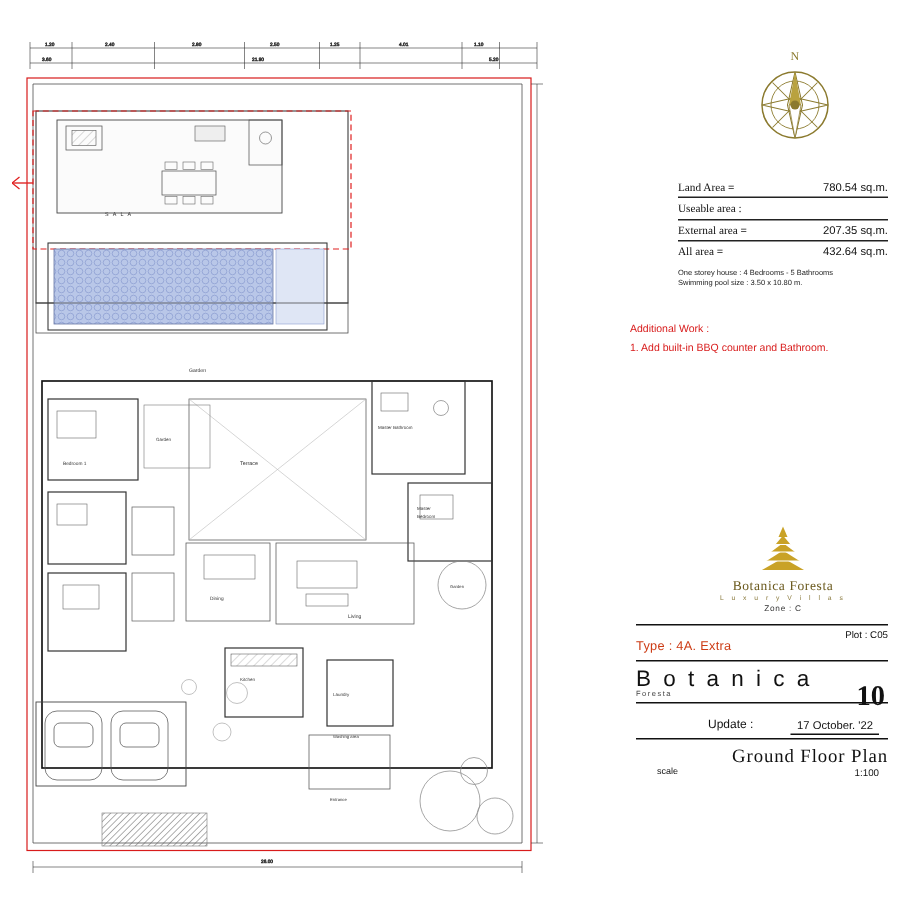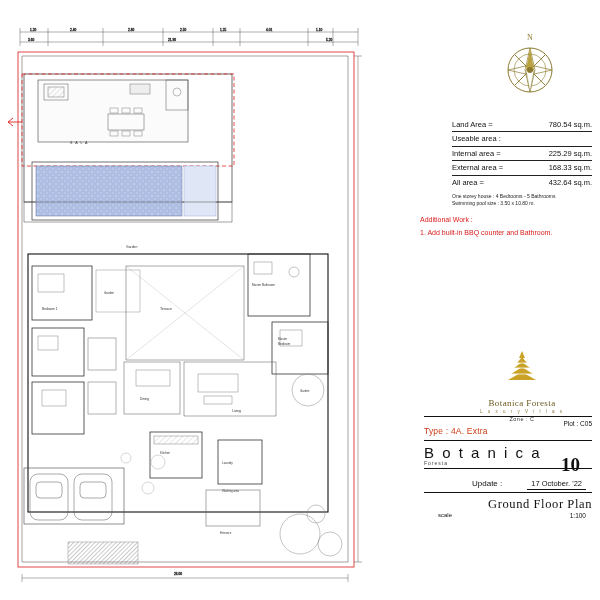--- a/index.html
+++ b/index.html
@@ -30,61 +30,61 @@
   .area-table{
     position:absolute;left:72px;top:100px;width:140px;
     font-size:7.5px;line-height:1.25;
   }
   .area-row{
     display:flex;justify-content:space-between;
     border-bottom:.6px solid #222;
     padding:2px 0 2px 0;
   }
   .area-row.noline{border-bottom:none;}
-  .area-row .lbl{white-space:nowrap;}
+  .area-row .lbl{white-space:nowrap;font-family:Liberation Serif, serif;}
   .area-row .val{white-space:nowrap;text-align:right;}
   .area-sub{padding-left:0;}
   .area-note{
     margin-top:4px;font-size:5px;line-height:1.5;color:#222;
   }
 
   
   .addwork{
     position:absolute;left:40px;top:196px;width:180px;
     color:#d81b1b;font-size:7px;line-height:1.8;
   }
 
   
   .logo{
     position:absolute;left:72px;top:332px;width:140px;text-align:center;
   }
   .logo svg{display:block;margin:0 auto;}
   .logo .brand{
     font-family:"Liberation Serif", serif;
-    font-size:9px;letter-spacing:.4px;color:#6b5a1e;margin-top:14px;
+    font-size:9px;letter-spacing:.4px;color:#6b5a1e;margin-top:1px;
   }
   .logo .brandsub{
     font-size:4.5px;letter-spacing:2px;color:#8a7a3e;margin-top:1px;
   }
   .logo .zone{font-size:5.5px;color:#333;margin-top:2px;letter-spacing:.5px;}
 
   
   .titleblock{
     position:absolute;left:44px;top:398px;width:168px;
   }
   .tb-line{border-top:.8px solid #111;}
   .tb-row{position:relative;padding:3px 0 2px 0;}
   .tb-type{font-size:8.5px;color:#cc3b14;letter-spacing:.2px;}
   .tb-plot{
     position:absolute;right:0;top:3px;font-size:6.5px;color:#111;
   }
   .tb-proj{font-size:15px;letter-spacing:2px;color:#111;}
   .tb-projsub{font-size:5px;letter-spacing:1px;color:#444;margin-top:-1px;}
   .tb-num{
-    position:absolute;right:12px;top:14px;font-size:19px;font-weight:bold;color:#111;
+    position:absolute;right:2px;top:14px;font-size:19px;font-weight:bold;color:#111;
     font-family:"Liberation Serif", serif;line-height:1;
   }
   .tb-update{font-size:8px;color:#111;padding-left:48px;}
   .tb-date{
     position:absolute;right:6px;bottom:2px;font-size:7.5px;color:#111;
     border-bottom:.8px solid #111;padding:0 4px 1px 4px;
   }
   .tb-sheet{
     font-family:"Liberation Serif", serif;
     font-size:12.5px;color:#111;letter-spacing:.6px;text-align:right;margin-top:4px;
@@ -285,26 +285,22 @@
     <div class="area-table">
       <div class="area-row">
         <span class="lbl">Land Area =</span>
         <span class="val">780.54 sq.m.</span>
       </div>
       <div class="area-row">
         <span class="lbl">Useable area :</span>
         <span class="val"></span>
       </div>
       <div class="area-row area-sub">
-        <span class="lbl">Internal area =</span>
-        <span class="val">225.29 sq.m.</span>
-      </div>
-      <div class="area-row area-sub">
         <span class="lbl">External area =</span>
-        <span class="val">168.33 sq.m.</span>
+        <span class="val">207.35 sq.m.</span>
       </div>
       <div class="area-row noline">
         <span class="lbl">All area =</span>
         <span class="val">432.64 sq.m.</span>
       </div>
       <div class="area-note">
         <div>One storey house : 4 Bedrooms - 5 Bathrooms</div>
         <div>Swimming pool size : 3.50 x 10.80 m.</div>
       </div>
     </div>

